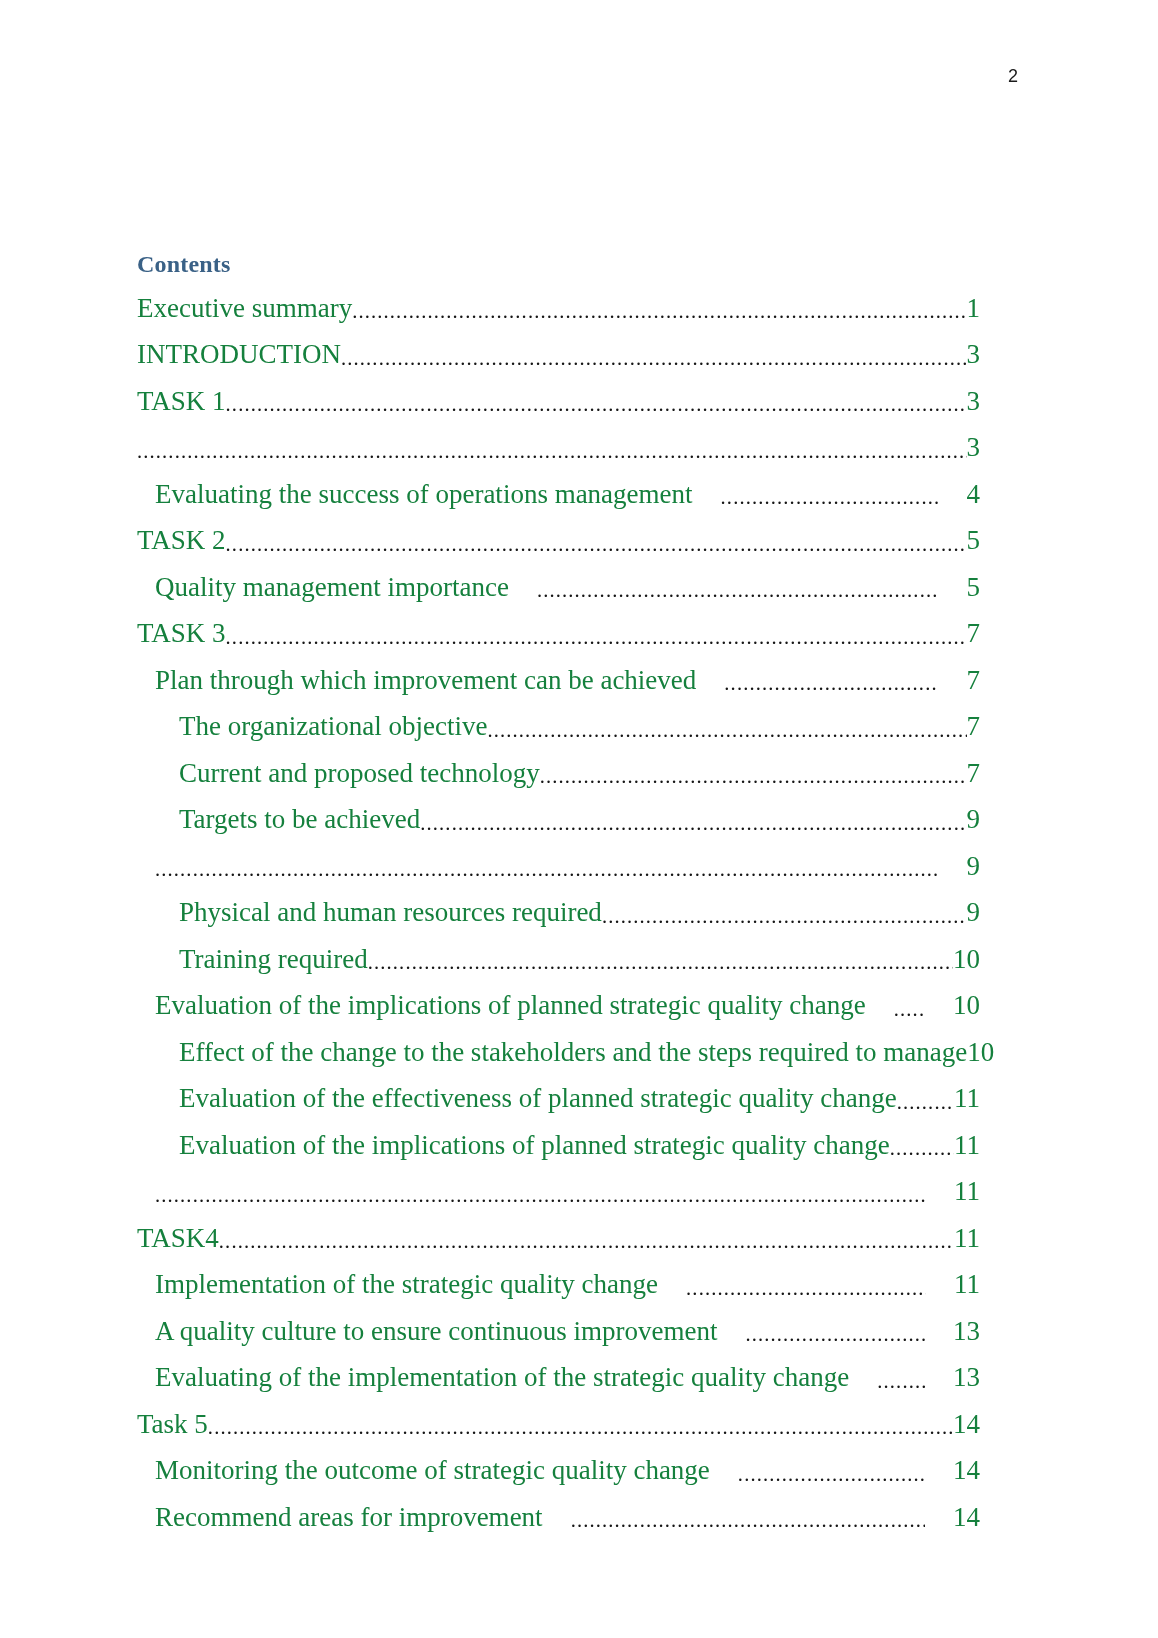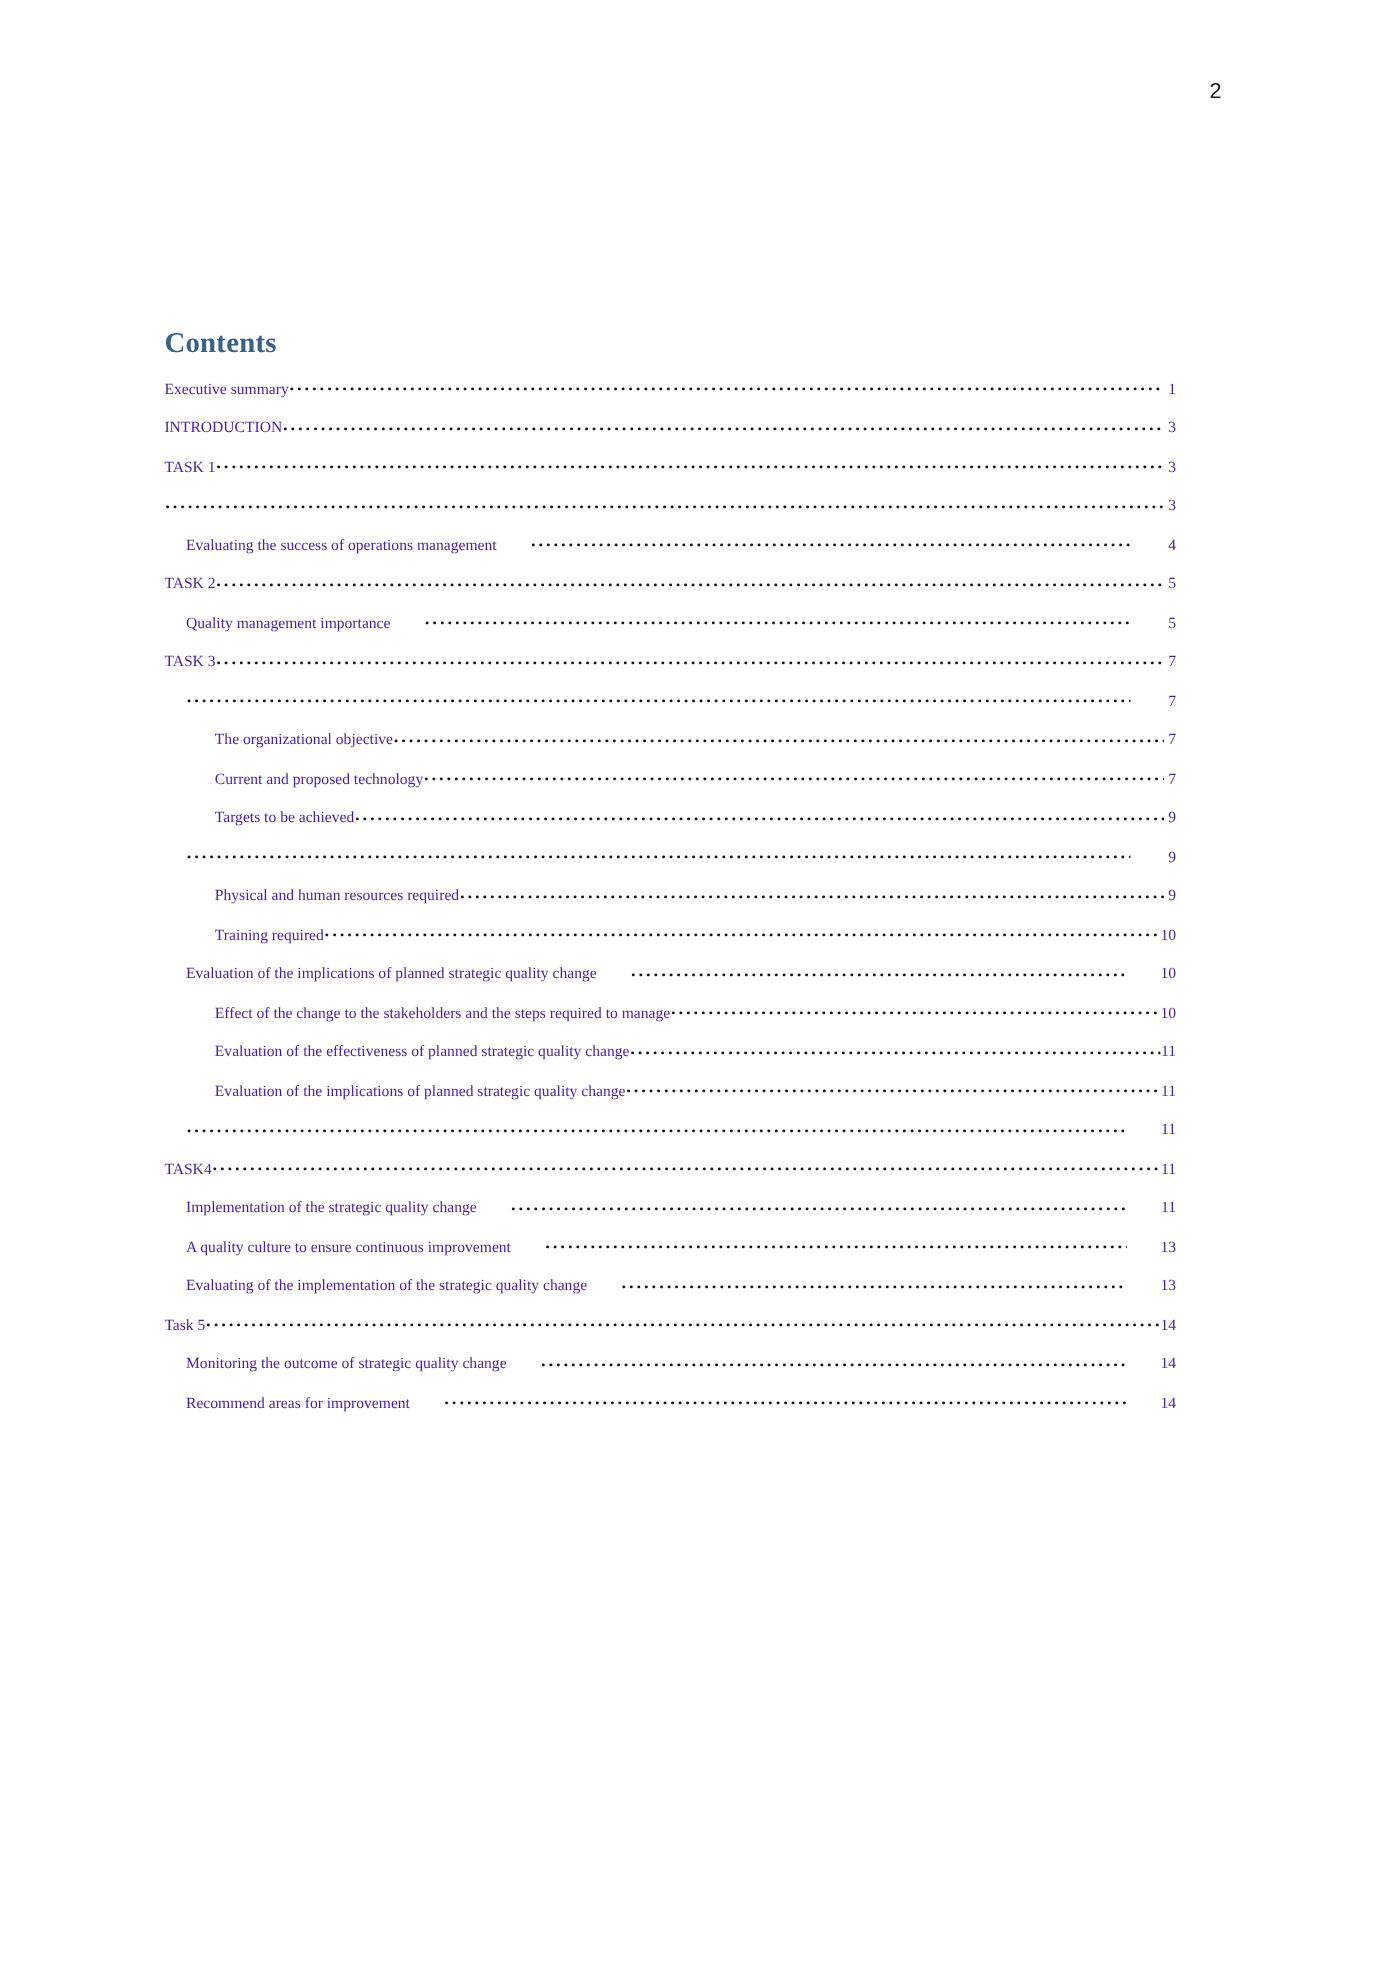--- a/index.html
+++ b/index.html
@@ -24,43 +24,43 @@
     top: 67px;
     right: 140px;
     font-family: "Liberation Sans", "DejaVu Sans", sans-serif;
     font-size: 18px;
     color: #1a1a1a;
     line-height: 1;
   }
   .content-area {
     position: absolute;
     left: 137px;
-    top: 272px;
+    top: 250px;
     width: 843px;
   }
   .toc-heading {
     font-family: "Liberation Serif", "DejaVu Serif", serif;
     font-size: 24px;
     font-weight: bold;
     color: #3A6186;
     letter-spacing: 0.2px;
     margin: 0 0 16px 0;
     line-height: 1.2;
   }
   .toc-list {
     list-style: none;
     margin: 0;
     padding: 0;
   }
   .toc-entry {
     display: flex;
     align-items: flex-end;
-    font-size: 13px;
+    font-size: 27px;
     line-height: 1.0;
-    color: #4c1d95;
+    color: #15803d;
     padding: 0;
     margin: 0 0 19.5px 0;
     white-space: nowrap;
   }
   .toc-entry.lvl1 { padding-left: 0px; }
   .toc-entry.lvl2 { padding-left: 18px; gap: 28px; }
   .toc-entry.lvl3 { padding-left: 42px; }
 
   .toc-title {
     flex: 0 0 auto;
@@ -134,20 +134,21 @@
           <span class="toc-title">Quality management importance</span>
           <span class="toc-dots"></span>
           <span class="toc-pagenum">5</span>
         </li>
         <li class="toc-entry lvl1">
           <span class="toc-title">TASK 3</span>
           <span class="toc-dots"></span>
           <span class="toc-pagenum">7</span>
         </li>
         <li class="toc-entry lvl2">
+          <span class="toc-title">Plan through which improvement can be achieved</span>
           <span class="toc-dots"></span>
           <span class="toc-pagenum">7</span>
         </li>
         <li class="toc-entry lvl3">
           <span class="toc-title">The organizational objective</span>
           <span class="toc-dots"></span>
           <span class="toc-pagenum">7</span>
         </li>
         <li class="toc-entry lvl3">
           <span class="toc-title">Current and proposed technology</span>

